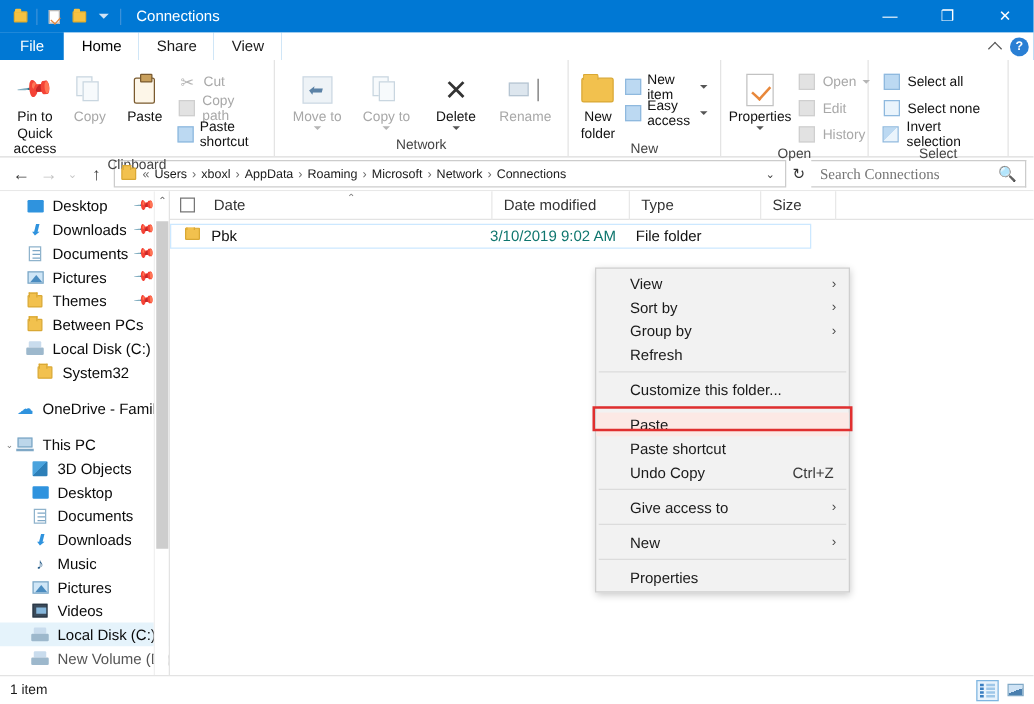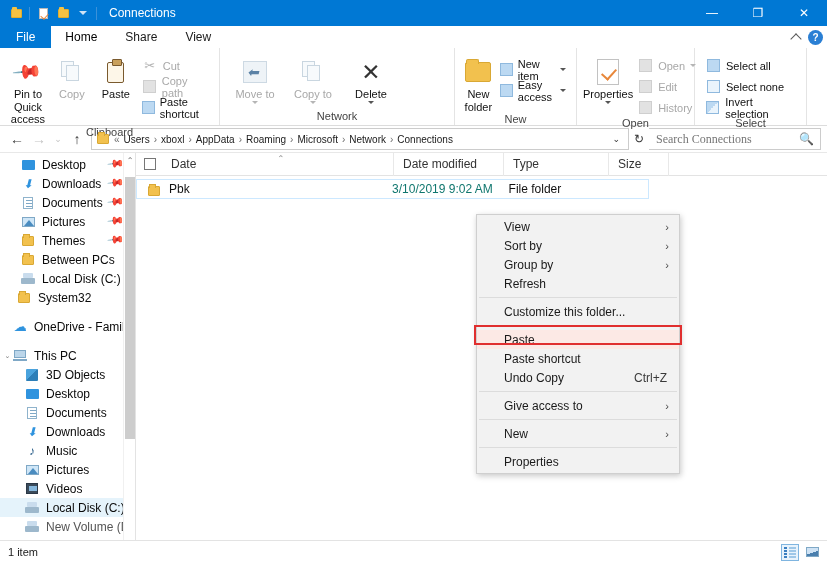--- a/index.html
+++ b/index.html
@@ -171,21 +171,21 @@
 
   
   .filepane { flex: 1; background: #fff; position: relative; border-left: 1px solid #e3e3e3; }
   .col-head { height: 23px; display: flex; align-items: center; border-bottom: 1px solid #e3e3e3; font-size: 12px; color: #333; }
   .ch { display: flex; align-items: center; height: 23px; border-right: 1px solid #e8e8e8; padding-left: 9px; position: relative; }
   .ch-check { width: 26px; padding-left: 8px; border-right: none; }
   .checkbox { width: 12px; height: 12px; border: 1px solid #767676; background: #fff; }
   .sort-asc { position: absolute; left: 50%; top: 1px; font-size: 8px; color: #7a7a7a; }
   .row { height: 22px; display: flex; align-items: center; font-size: 12px; color: #111; }
   .row.outlined { border: 1px solid #cce8ff; background: #fff; }
-  .cell { padding-left: 9px; display: flex; align-items: flex-end; gap: 7px; overflow: hidden; white-space: nowrap; }
+  .cell { padding-left: 9px; display: flex; align-items: flex-start; gap: 7px; overflow: hidden; white-space: nowrap; }
   .cell.dt { color: #0f766e; }
 
   
   .ctxmenu {
     position: absolute; left: 476px; top: 214px; width: 204px;
     background: #f2f2f2; border: 1px solid #cfcfcf; box-shadow: 1px 2px 6px rgba(0,0,0,.22);
     padding: 2px 0; z-index: 40;
   }
   .mi { height: 19px; display: flex; align-items: center; padding: 0 10px 0 27px; font-size: 12px; color: #1a1a1a; position: relative; }
   .mi .sub { position: absolute; right: 10px; font-size: 11px; color: #4a4a4a; }
@@ -323,20 +323,29 @@
             </span>
           <span>Copy to</span>
           <span class="caret-dn dim"></span>
         </div>
         <div class="big-btn">
           <span class="big-icon">
               <span class="ico-x">✕</span>
             </span>
           <span>Delete</span>
           <span class="caret-dn"></span>
+        </div>
+        <div class="big-btn dim">
+          <span class="big-icon">
+              <span class="ico-rename">
+                <i class="r1"></i>
+                <i class="r2"></i>
+              </span>
+            </span>
+          <span>Rename</span>
         </div>
       </div>
       <div class="rlabel">Network</div>
     </div>
 
     <div class="rgroup" style="width:122px">
       <div class="rbody">
         <div class="big-btn">
           <span class="big-icon">
               <span class="ico-folder-big"></span>
@@ -504,21 +513,21 @@
       </div>
       <div class="nav-item" style="padding-left:20px">
         <span class="ni-ico">
             <i class="i-drive">
               <i class="d2"></i>
               <i class="d1"></i>
             </i>
           </span>
         <span class="lbl">Local Disk (C:)</span>
       </div>
-      <div class="nav-item" style="padding-left:16px">
+      <div class="nav-item" style="padding-left:28px">
         <span class="ni-ico">
             <i class="i-folder"></i>
           </span>
         <span class="lbl">System32</span>
       </div>
       <div style="height:10px"></div>
       <div class="nav-item" style="padding-left:12px">
         <span class="ni-ico">
             <i class="i-cloud">☁</i>
           </span>

